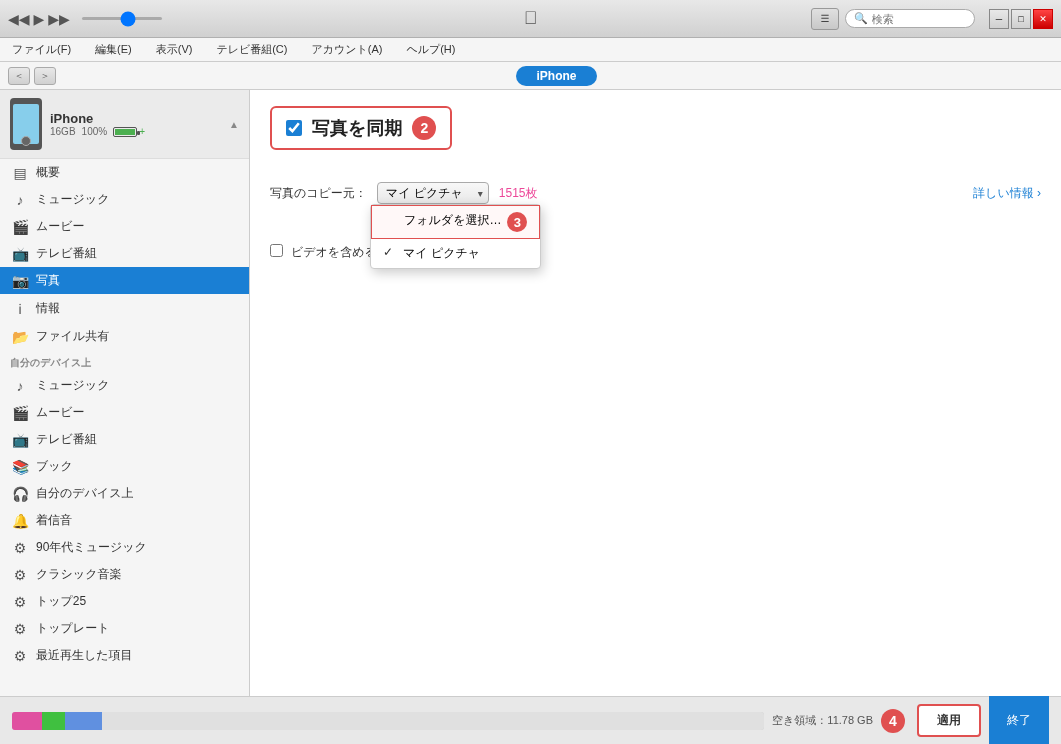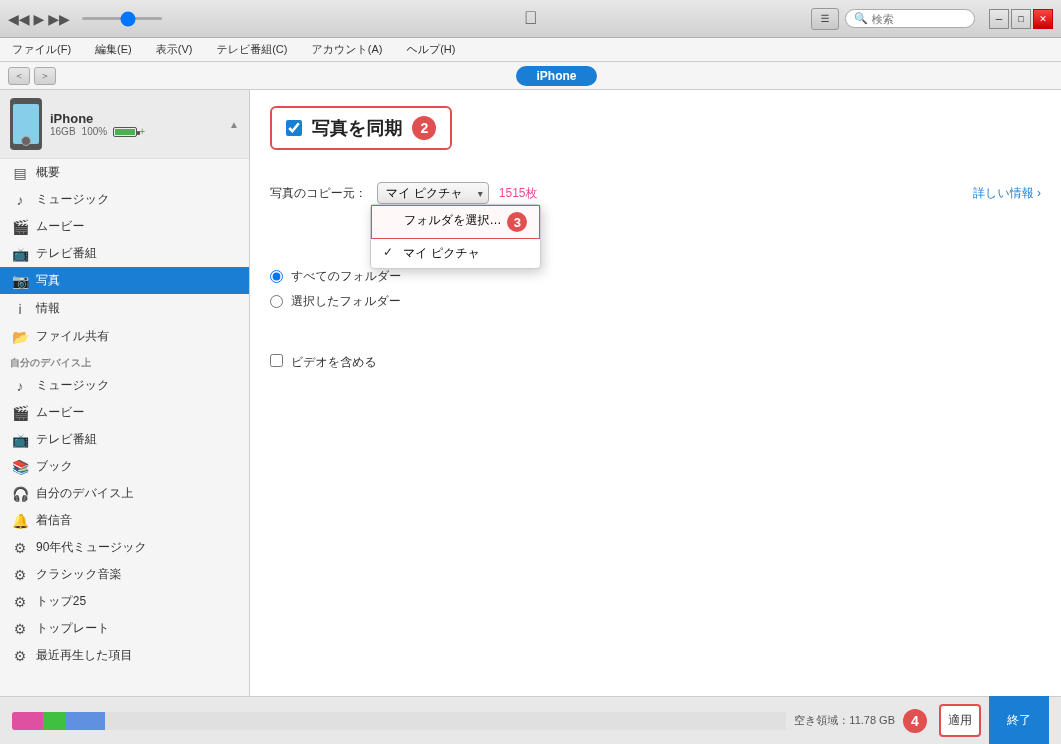--- a/index.html
+++ b/index.html
@@ -356,27 +356,28 @@
       overflow: hidden;
       display: flex;
     }
     .storage-segment {
       height: 100%;
     }
     .free-space-label {
       font-size: 11px; color: #555; white-space: nowrap;
     }
     .apply-btn {
-      padding: 6px 7px;
+      padding: 6px 18px;
       background: white;
       border: 2px solid #e05050;
       border-radius: 4px;
       font-size: 12px;
       cursor: pointer;
       color: #333;
+      font-weight: bold;
     }
     .done-btn {
       padding: 20px 18px;
       background: #1a7fd4;
       border: none;
       border-radius: 4px;
       font-size: 12px;
       cursor: pointer;
       color: white;
     }
@@ -555,30 +556,20 @@
           <span>フォルダを選択…</span>
           <span style="background:#e05050;color:white;border-radius:50%;width:20px;height:20px;display:flex;align-items:center;justify-content:center;font-size:13px;font-weight:bold;margin-left:auto;">3</span>
         </div>
         <div class="dropdown-item">
           <span class="dropdown-check">✓</span>
           <span>マイ ピクチャ</span>
         </div>
       </div>
     </div>
 
-    <div class="radio-group" style="margin-top: 60px;">
-      <div class="radio-option">
-        <input type="radio" name="folder-option" checked="" style="">
-        <span>すべてのフォルダー</span>
-      </div>
-      <div class="radio-option">
-        <input type="radio" name="folder-option" style="">
-        <span>選択したフォルダー</span>
-      </div>
-    </div>
 
     <div class="check-option">
       <input type="checkbox" style="">
       <span>ビデオを含める</span>
     </div>
   </div>
 </div>
 
 <div class="bottom-bar">
   <div class="storage-bar">

